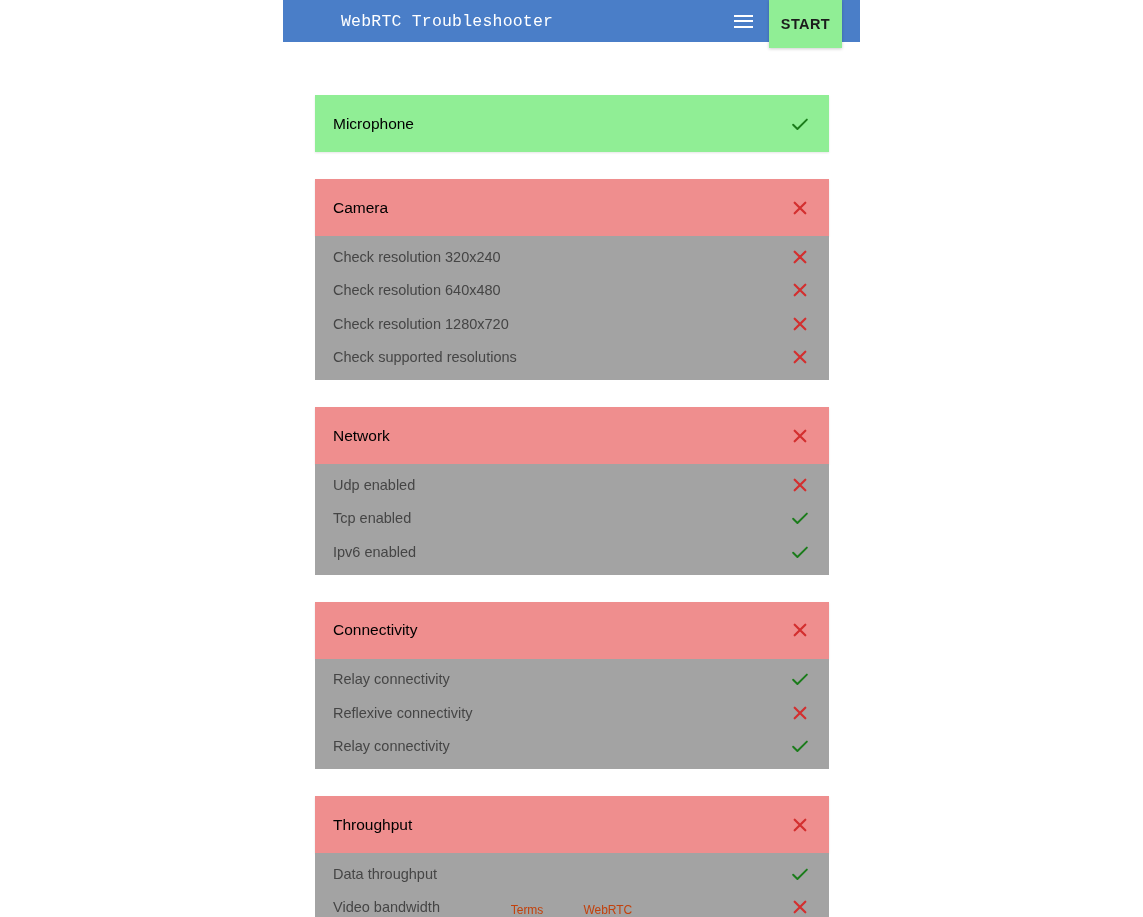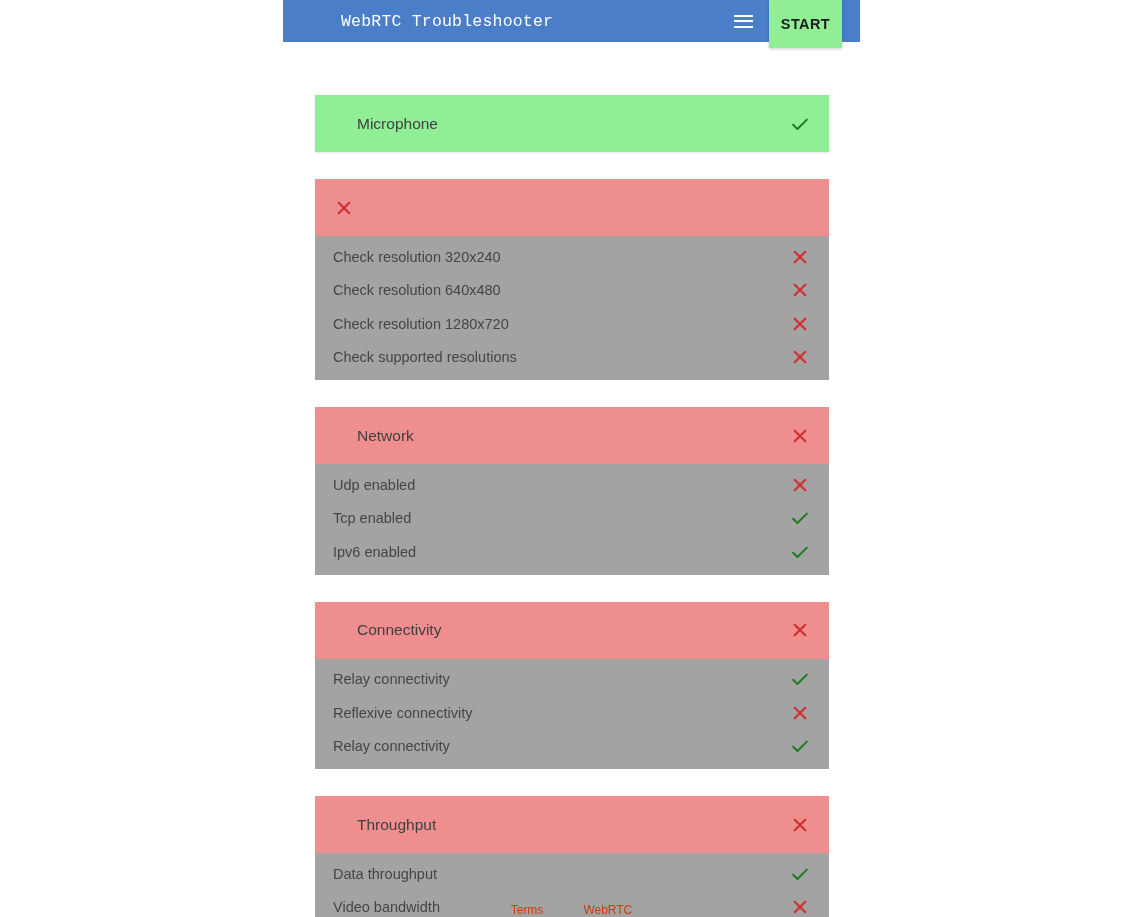--- a/index.html
+++ b/index.html
@@ -77,24 +77,23 @@
     display: flex;
     align-items: center;
     padding: 0 18px 0 18px;
     box-shadow: 0 1px 2px rgba(0,0,0,.10);
   }
   .card-header.ok   { background: #90ee95; }
   .card-header.fail { background: #ef8e8e; }
 
   .card-title {
     font-size: 15.5px;
-    color: #404040;
+    color: #000000;
     flex: 1 1 auto;
     white-space: nowrap;
-    margin-left: 24px;
   }
 
   .card-rows { background: #a3a3a3; padding: 4px 0 6px 0; }
   .row {
     height: 33.5px;
     display: flex;
     align-items: center;
     padding: 0 18px 0 18px;
   }
   .row-label {
@@ -158,20 +157,21 @@
           <div class="card-title">Microphone</div>
           <span class="mark">
             <svg width="22" height="22" viewBox="0 0 24 24" fill="none" stroke="#1b7c1b" stroke-width="2.1" stroke-linecap="round" stroke-linejoin="round">
               <path d="M4.5 12.8 9.2 17.5 19.5 7.2"></path>
             </svg>
           </span>
         </div>
       </div>
       <div class="card">
         <div class="card-header fail">
+          <div class="card-title">Camera</div>
           <span class="mark">
             <svg width="22" height="22" viewBox="0 0 24 24" fill="none" stroke="#d32f2f" stroke-width="2.4" stroke-linecap="round">
               <path d="M6.2 6.2 17.8 17.8M17.8 6.2 6.2 17.8"></path>
             </svg>
           </span>
         </div>
         <div class="card-rows">
           <div class="row">
             <div class="row-label">Check resolution 320x240</div>
             <span class="mark">

